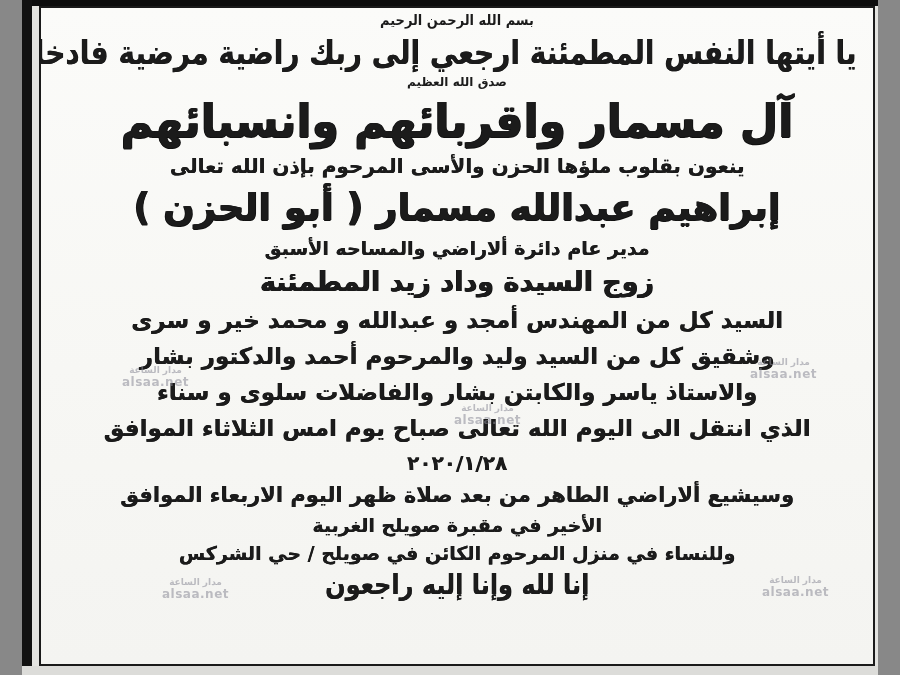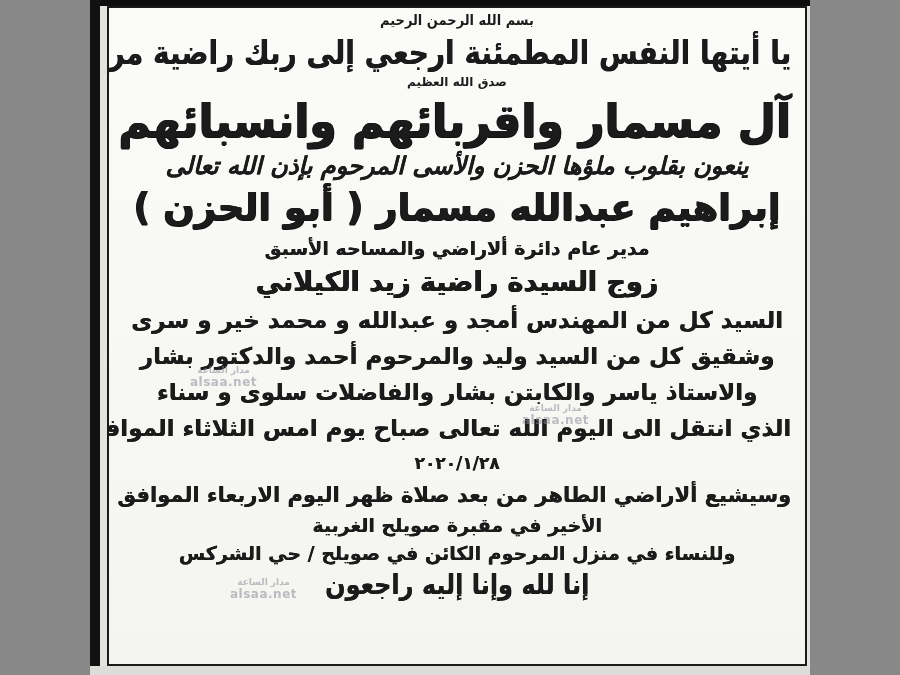--- a/index.html
+++ b/index.html
@@ -1,18 +1,18 @@
 <!DOCTYPE html>
 <html lang="ar" dir="rtl"><head>
 <meta charset="utf-8">
 <style>
   html,body{margin:0;padding:0;background:#888;}
   .page{
     position:relative;
-    width:720px;height:675px;
+    width:856px;height:675px;
     margin:0 auto;
     background:#e3e3e0;
     overflow:hidden;
     font-family:"DejaVu Sans", sans-serif;
     color:#1b1b1b;
   }
   
   .top-bar{position:absolute;top:0;left:0;width:900px;height:6px;background:#0d0d0d;}
   .left-strip{position:absolute;top:0;left:0;width:10px;height:675px;background:#111;}
   .bottom-gray{position:absolute;left:0;bottom:0;width:900px;height:9px;background:#dcdcd9;}
@@ -44,29 +44,29 @@
     text-shadow:0.4px 0 #111;
     white-space:nowrap;
   }
   .tasdiq{font-size:12px;line-height:16px;font-weight:bold;}
 
   .family{
     font-size:44px;line-height:61px;font-weight:bold;
     text-shadow:0.8px 0 #111,-0.8px 0 #111,0 0.8px #111;
     transform:scaleY(1.05);
   }
-  .intro{font-size:24px;line-height:30px;font-weight:bold;text-shadow:0.3px 0 #111;font-style:italic;}
+  .intro{font-size:20px;line-height:30px;font-weight:bold;text-shadow:0.3px 0 #111;}
   .name{
     font-size:37px;line-height:53px;font-weight:bold;
     text-shadow:0.7px 0 #111,-0.7px 0 #111,0 0.7px #111;
   }
   .title-line{font-size:19px;line-height:28px;font-weight:bold;text-shadow:0.3px 0 #111;}
   .spouse{font-size:27px;line-height:40px;font-weight:bold;text-shadow:0.5px 0 #111,-0.5px 0 #111;}
   .body-lg{font-size:23px;line-height:36px;font-weight:bold;text-shadow:0.4px 0 #111;}
-  .date-line{font-size:17px;line-height:34px;font-weight:bold;text-shadow:0.4px 0 #111;}
+  .date-line{font-size:20px;line-height:34px;font-weight:bold;text-shadow:0.4px 0 #111;}
   .body-md{font-size:21px;line-height:31px;font-weight:bold;text-shadow:0.35px 0 #111;}
   .body-sm{font-size:19px;line-height:28px;font-weight:bold;text-shadow:0.3px 0 #111;}
   .closing{
     font-size:24px;line-height:37px;font-weight:bold;
     transform:scaleY(1.15);
     text-shadow:0.3px 0 #111;
   }
 
   
   .wm{
@@ -104,21 +104,21 @@
       <div class="line tasdiq">صدق الله العظيم</div>
 
       <div class="line family">آل مسمار واقربائهم وانسبائهم</div>
 
       <div class="line intro">ينعون بقلوب ملؤها الحزن والأسى المرحوم بإذن الله تعالى</div>
 
       <div class="line name">إبراهيم عبدالله مسمار ( أبو الحزن )</div>
 
       <div class="line title-line">مدير عام دائرة ألاراضي والمساحه الأسبق</div>
 
-      <div class="line spouse">زوج السيدة راضية زيد الكيلاني</div>
+      <div class="line spouse">زوج السيدة وداد زيد المطمئنة</div>
 
       <div class="line body-lg">السيد كل من المهندس أمجد و عبدالله و محمد خير و سرى</div>
 
       <div class="line body-lg">وشقيق كل من السيد وليد والمرحوم أحمد والدكتور بشار</div>
 
       <div class="line body-lg">والاستاذ ياسر والكابتن بشار والفاضلات سلوى و سناء</div>
 
       <div class="line body-lg">الذي انتقل الى اليوم الله تعالى صباح يوم امس الثلاثاء الموافق</div>
 
       <div class="line date-line">٢٠٢٠/١/٢٨</div>

